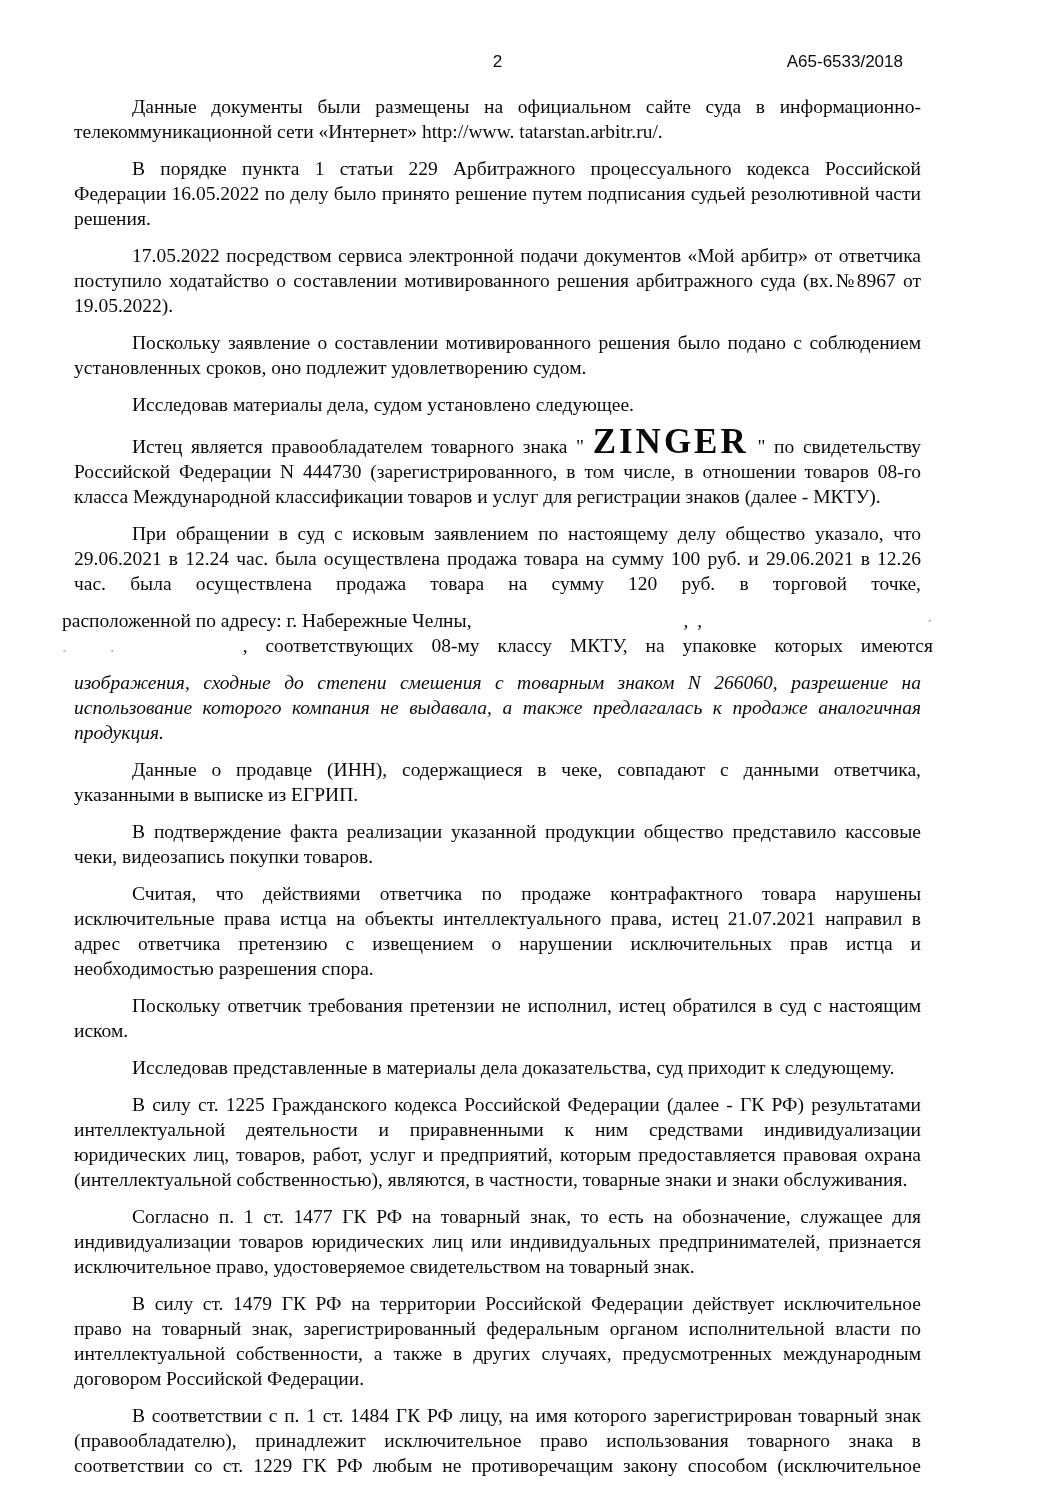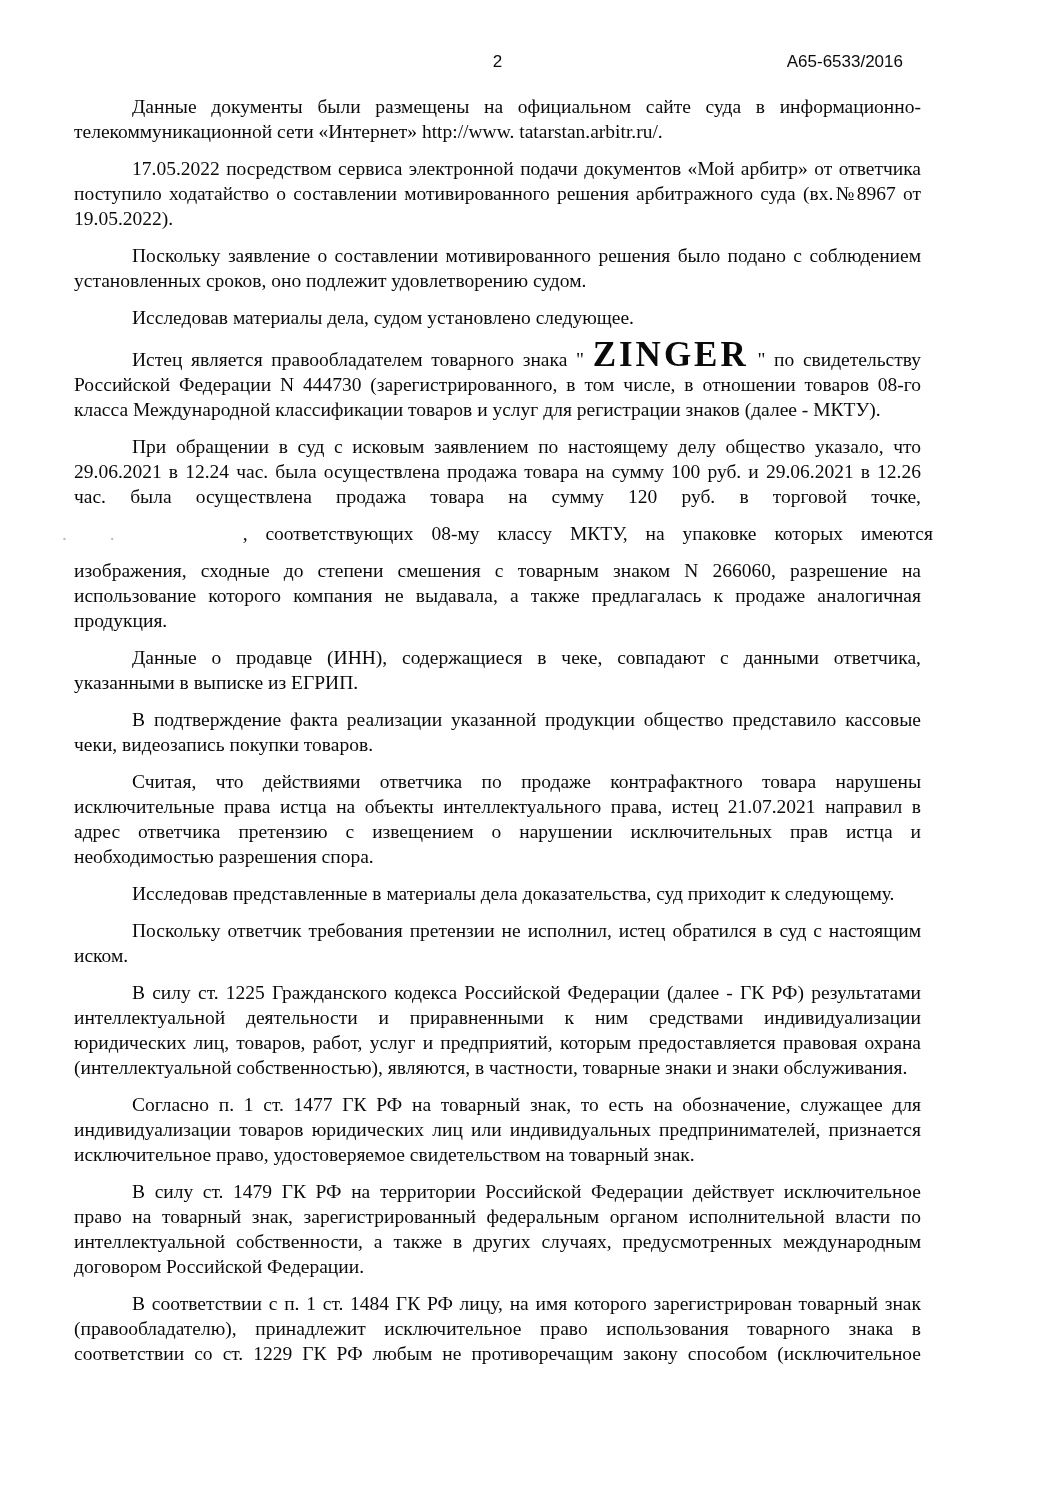--- a/index.html
+++ b/index.html
@@ -22,21 +22,21 @@
     line-height:20px;
   }
   .page-num{position:absolute;left:0;top:0;width:100%;text-align:center;}
   .case-num{position:absolute;right:30px;top:0;}
   .body{font-size:19.5px;line-height:25px;}
   p.doc{
     margin:12px;
     text-align:justify;
     text-indent:58px;
   }
-  p.noind{text-indent:0;}
+  p.noind{text-indent:0;font-style:italic;}
   .just-all{text-align-last:justify;}
   .brand{
     font-weight:bold;
     font-size:35px;
     letter-spacing:3px;
     line-height:25px;
     white-space:nowrap;
   }
   .rline{
     display:flex;
@@ -58,52 +58,54 @@
   .lead-marks{word-spacing:38px;}
   .addr-marks{word-spacing:4px;}
 </style>
 </head>
 <body>
 
 <div class="page">
 
   <div class="header">
     <div class="page-num">2</div>
-    <div class="case-num">А65-6533/2016</div>
+    <div class="case-num">А65-6533/2018</div>
   </div>
 
   <div class="body">
 
     <p class="doc">Данные документы были размещены на официальном сайте суда в информационно-телекоммуникационной сети «Интернет» http://www. tatarstan.arbitr.ru/.</p>
 
+    <p class="doc">В порядке пункта 1 статьи 229 Арбитражного процессуального кодекса Российской Федерации 16.05.2022 по делу было принято решение путем подписания судьей резолютивной части решения.</p>
 
     <p class="doc">17.05.2022 посредством сервиса электронной подачи документов «Мой арбитр» от ответчика поступило ходатайство о составлении мотивированного решения арбитражного суда (вх.№8967 от 19.05.2022).</p>
 
     <p class="doc">Поскольку заявление о составлении мотивированного решения было подано с соблюдением установленных сроков, оно подлежит удовлетворению судом.</p>
 
     <p class="doc">Исследовав материалы дела,  судом установлено следующее.</p>
 
     <p class="doc"><span>Истец является правообладателем товарного знака</span> <span>"</span> <span class="brand">ZINGER</span> <span>"</span> <span>по свидетельству Российской Федерации N 444730 (зарегистрированного, в том числе, в отношении товаров 08-го класса Международной классификации товаров и услуг для регистрации знаков (далее - МКТУ).</span></p>
 
     <p class="doc just-all">При обращении в суд с исковым заявлением по настоящему делу общество указало, что 29.06.2021 в 12.24 час. была осуществлена продажа товара на сумму 100 руб. и 29.06.2021 в 12.26 час. была осуществлена продажа товара на сумму 120 руб. в торговой точке,</p>
 
+    <div class="rline"><span>расположенной по адресу: г. Набережные Челны,</span><span class="gap g1"></span><span class="addr-marks">, ,</span><span class="fill"></span><span class="faint">·</span></div>
 
     <div class="rline"><span class="faint lead-marks">. .</span><span class="gap g2"></span><span class="stretch">, соответствующих 08-му классу МКТУ, на упаковке которых имеются</span></div>
 
     <p class="doc noind">изображения, сходные до степени смешения с товарным знаком N 266060, разрешение на использование которого компания не выдавала, а также предлагалась к продаже аналогичная продукция.</p>
 
     <p class="doc">Данные о продавце (ИНН), содержащиеся в чеке, совпадают с данными ответчика, указанными в выписке из ЕГРИП.</p>
 
     <p class="doc">В подтверждение факта реализации указанной продукции общество представило кассовые чеки, видеозапись покупки товаров.</p>
 
     <p class="doc">Считая, что действиями ответчика по продаже контрафактного товара нарушены исключительные права истца на объекты интеллектуального права, истец 21.07.2021 направил в адрес ответчика претензию с извещением о нарушении исключительных прав истца и необходимостью разрешения спора.</p>
 
+    <p class="doc">Поскольку ответчик требования претензии не исполнил, истец обратился в суд с настоящим иском.</p>
+
     <p class="doc">Исследовав представленные в материалы дела доказательства, суд приходит к следующему.</p>
-
-    <p class="doc">Поскольку ответчик требования претензии не исполнил, истец обратился в суд с настоящим иском.</p>
 
     <p class="doc">В силу ст. 1225 Гражданского кодекса Российской Федерации (далее - ГК РФ) результатами интеллектуальной деятельности и приравненными к ним средствами индивидуализации юридических лиц, товаров, работ, услуг и предприятий, которым предоставляется правовая охрана (интеллектуальной собственностью), являются, в частности, товарные знаки и знаки обслуживания.</p>
 
     <p class="doc">Согласно п. 1 ст. 1477 ГК РФ на товарный знак, то есть на обозначение, служащее для индивидуализации товаров юридических лиц или индивидуальных предпринимателей, признается исключительное право, удостоверяемое свидетельством на товарный знак.</p>
 
     <p class="doc">В силу ст. 1479 ГК РФ на территории Российской Федерации действует исключительное право на товарный знак, зарегистрированный федеральным органом исполнительной власти по интеллектуальной собственности, а также в других случаях, предусмотренных международным договором Российской Федерации.</p>
 
 
     <p class="doc just-all">В соответствии с п. 1 ст. 1484 ГК РФ лицу, на имя которого зарегистрирован товарный знак (правообладателю), принадлежит исключительное право использования товарного знака в соответствии со ст. 1229 ГК РФ любым не противоречащим закону способом (исключительное</p>
 

